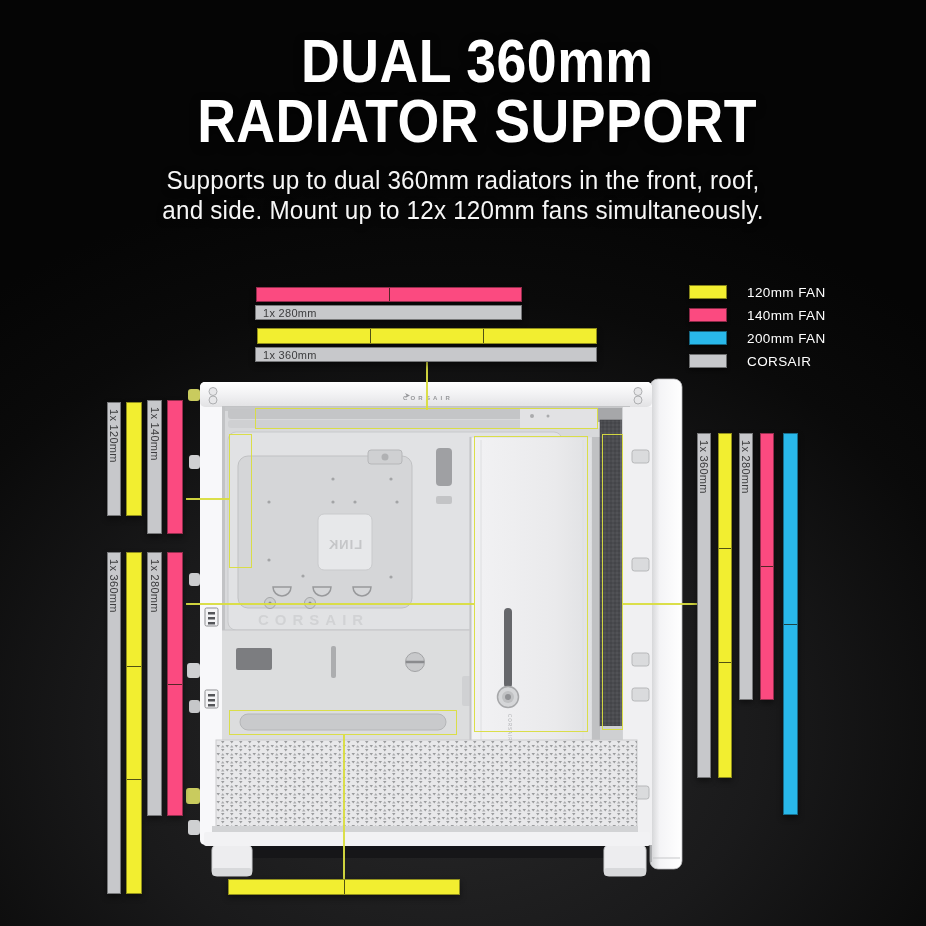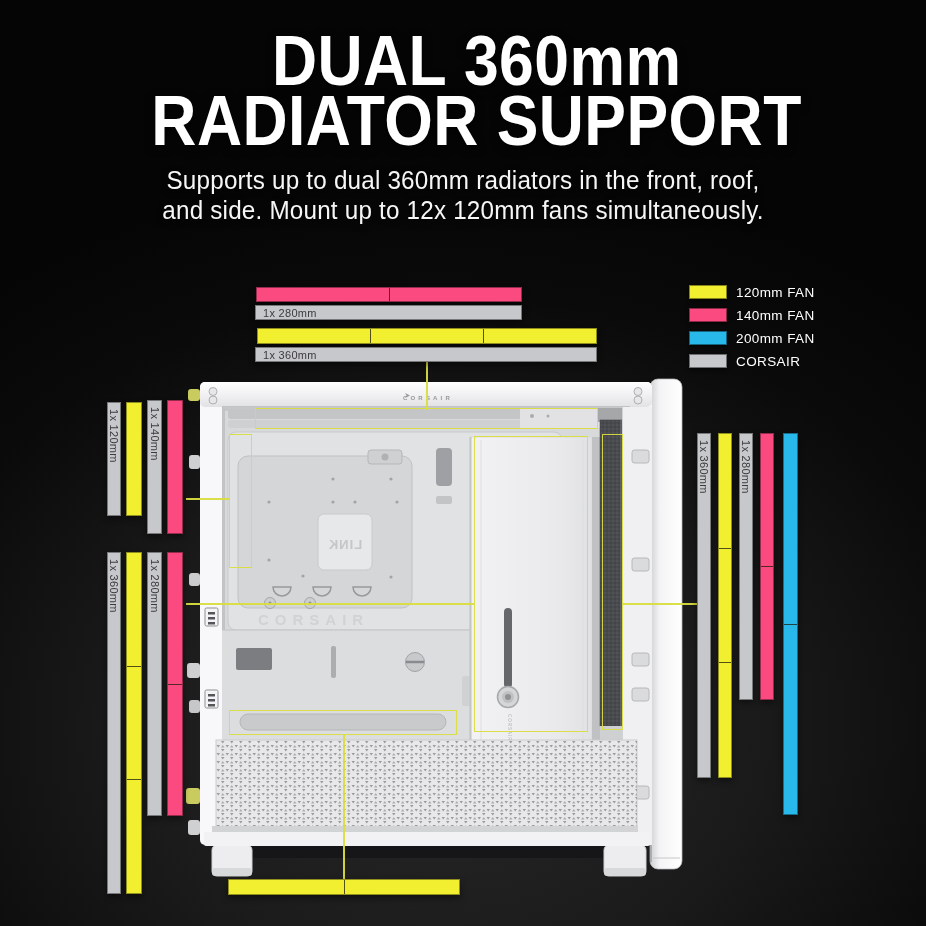--- a/index.html
+++ b/index.html
@@ -4,34 +4,34 @@
 <style>
   html,body{margin:0;padding:0;background:#000;}
   .stage{
     position:relative;width:926px;height:926px;overflow:hidden;
     font-family:"Liberation Sans",sans-serif;
     background:
       radial-gradient(720px 560px at 440px 730px, #29292a 0%, #1a1a1b 45%, #0a0a0a 78%, #050505 100%);
   }
   
   .title{position:absolute;top:31px;left:0;right:0;text-align:center;color:#fff;
-    font-weight:bold;font-size:71px;line-height:60px;letter-spacing:.5px;
+    font-weight:bold;font-size:61px;line-height:60px;letter-spacing:.5px;
     text-shadow:0 3px 10px rgba(0,0,0,.65);padding-left:28px;}
   .title .tline{display:inline-block;transform:scaleX(.88);white-space:nowrap;}
   .subtitle{position:absolute;top:165px;left:0;right:0;text-align:center;color:#f6f6f6;
     font-size:25px;line-height:30px;letter-spacing:.2px;text-shadow:0 2px 6px rgba(0,0,0,.6);}
   .subtitle .sline{display:block;transform:scaleX(.97);white-space:nowrap;}
   
   .legend{position:absolute;left:689px;top:285px;}
   .legend-row{display:flex;align-items:center;height:14px;margin-bottom:9px;}
   .swatch{width:38px;height:14px;border:1px solid rgba(0,0,0,.45);box-sizing:border-box;
     box-shadow:0 2px 3px rgba(0,0,0,.5);}
   .sw-120{background:#f2ee30;} .sw-140{background:#fb4a80;}
   .sw-200{background:#29b8ea;} .sw-rad{background:#c7c8cb;}
-  .legend-label{margin-left:9px;color:#fff;font-size:13.5px;letter-spacing:.4px;white-space:nowrap;}
+  .legend-label{margin-left:20px;color:#fff;font-size:13.5px;letter-spacing:.4px;white-space:nowrap;}
   
   .bar{position:absolute;box-sizing:border-box;border:1px solid rgba(0,0,0,.4);
     box-shadow:0 3px 6px rgba(0,0,0,.45);display:flex;}
   .bar.h{flex-direction:row;} .bar.v{flex-direction:column;}
   .bar .seg{flex:1;}
   .bar.h .seg:not(:last-child){border-right:1.5px solid rgba(28,28,10,.75);}
   .bar.v .seg:not(:last-child){border-bottom:1.5px solid rgba(28,28,10,.75);}
   .c-yellow{background:#f2ee30;} .c-pink{background:#fb4a80;}
   .c-blue{background:#29b8ea;}  .c-gray{background:#c7c8cb;}
   .bar-label-h{position:absolute;inset:0;color:#3c3c3e;font-size:11px;line-height:14px;

